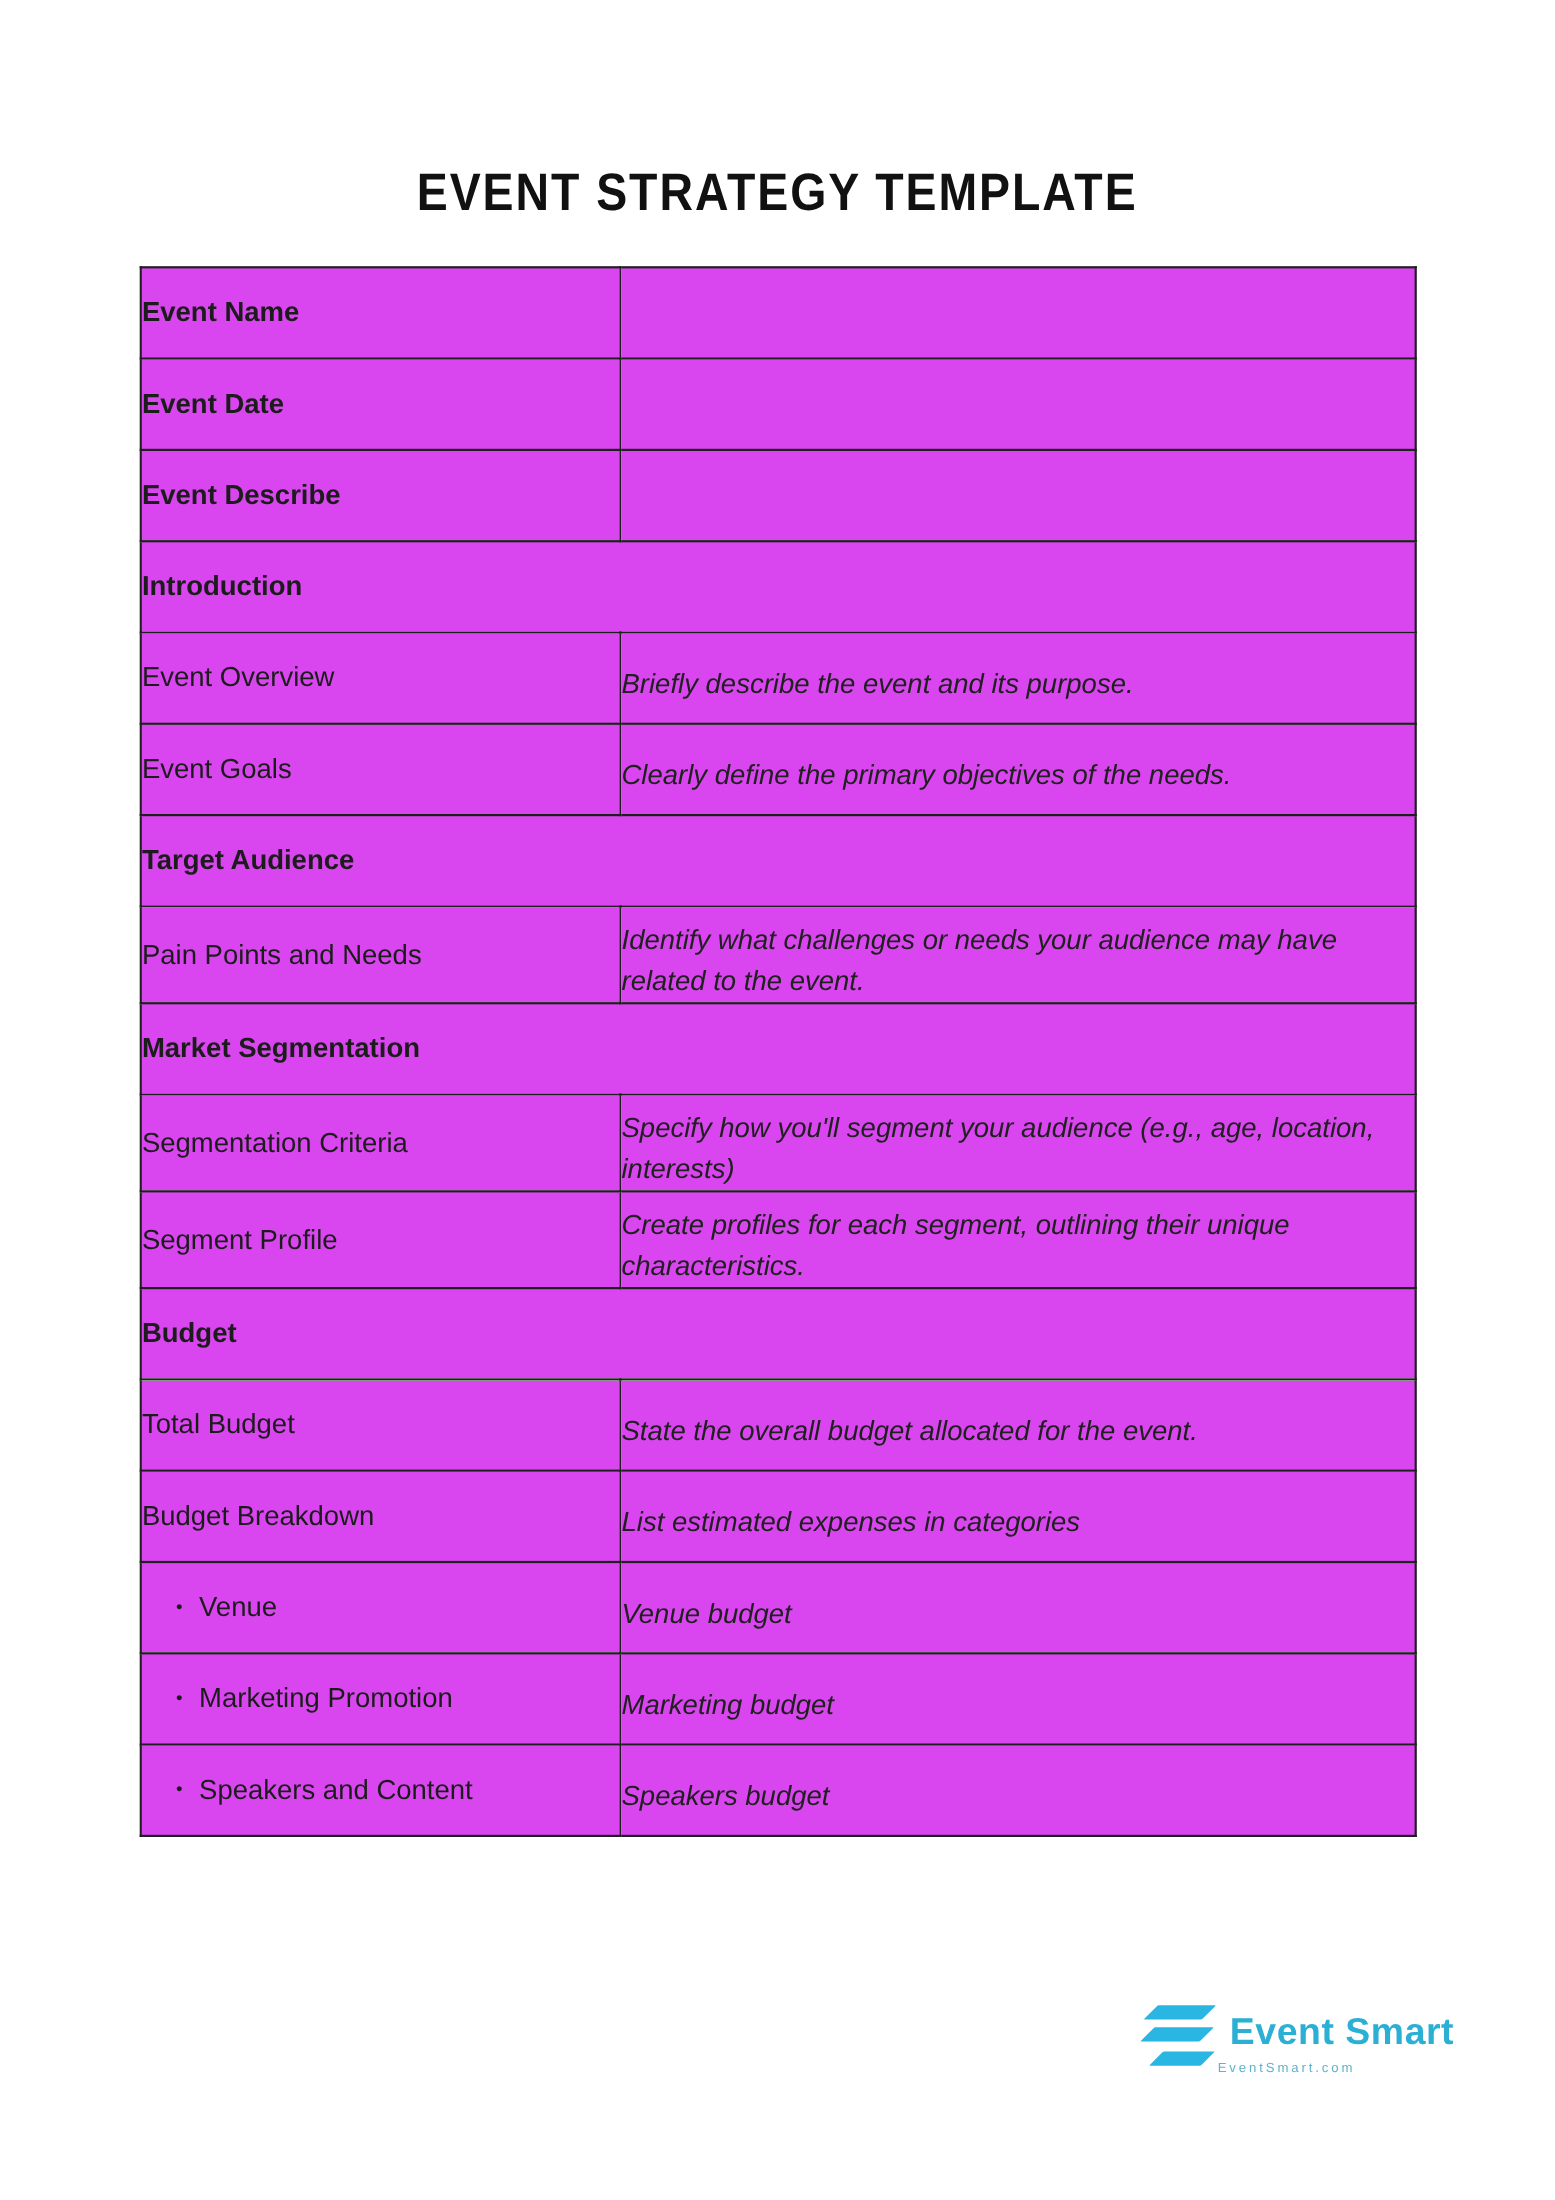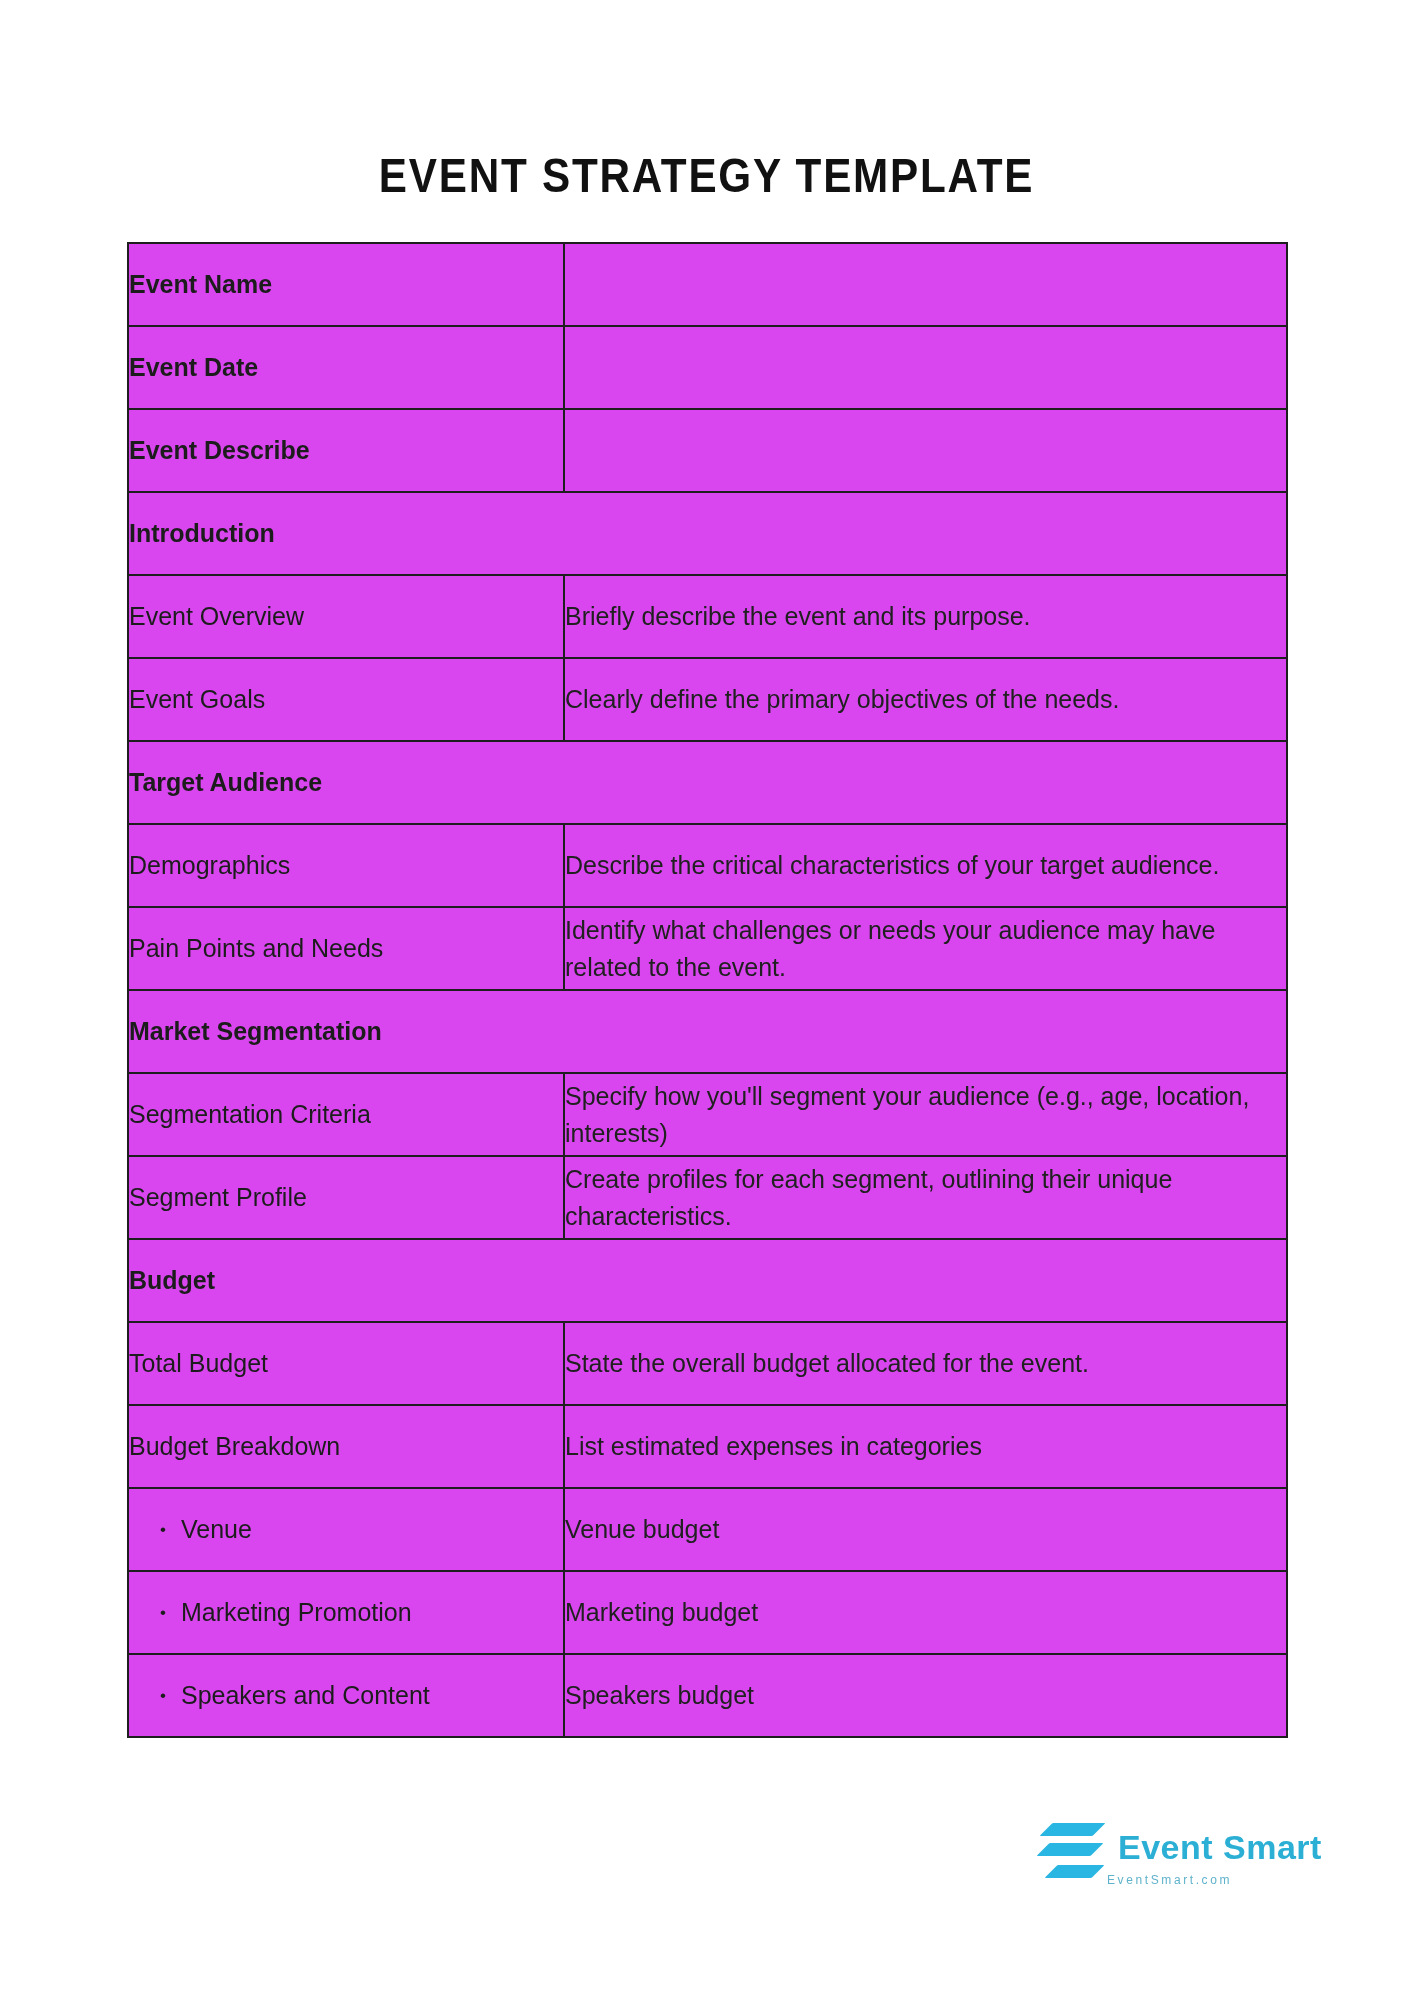--- a/index.html
+++ b/index.html
@@ -48,23 +48,25 @@
     display:inline-block;
     font-size:17px;
     vertical-align:3px;
     margin-right:15px;
     color:#1c1c1c;
   }
   .section-cell{padding-left:13px;font-size:25px;}
   .section-label{font-weight:700;}
   .value-cell{padding-left:12px;padding-right:6px;font-size:25px;}
   .value-text{
+    font-style:italic;
     color:#202020;
     display:block;
     line-height:37px;
+    margin-top:12px;
   }
   .value-text.nowrap{white-space:nowrap;overflow:hidden;}
   
   .brand{
     position:absolute;
     left:1039px;top:1823px;
     width:310px;height:80px;
     cursor:pointer;
   }
   .brand-icon{position:absolute;left:0;top:0;width:70px;height:56px;}
@@ -123,26 +125,20 @@
             </td>
           </tr>
           <tr>
             <td class="cell label-cell"><span class="label-text">Event Goals</span></td>
             <td class="cell value-cell">
               <span class="value-text nowrap">Clearly define the primary objectives of the needs.</span>
             </td>
           </tr>
           <tr>
             <td colspan="2" class="cell section-cell"><span class="section-label">Target Audience</span></td>
-          </tr>
-          <tr>
-            <td class="cell label-cell"><span class="label-text">Demographics</span></td>
-            <td class="cell value-cell">
-              <span class="value-text nowrap">Describe the critical characteristics of your target audience.</span>
-            </td>
           </tr>
           <tr class="tall">
             <td class="cell label-cell"><span class="label-text">Pain Points and Needs</span></td>
             <td class="cell value-cell">
               <span class="value-text wrap">Identify what challenges or needs your audience may have related to the event.</span>
             </td>
           </tr>
           <tr>
             <td colspan="2" class="cell section-cell"><span class="section-label">Market Segmentation</span></td>
           </tr>

